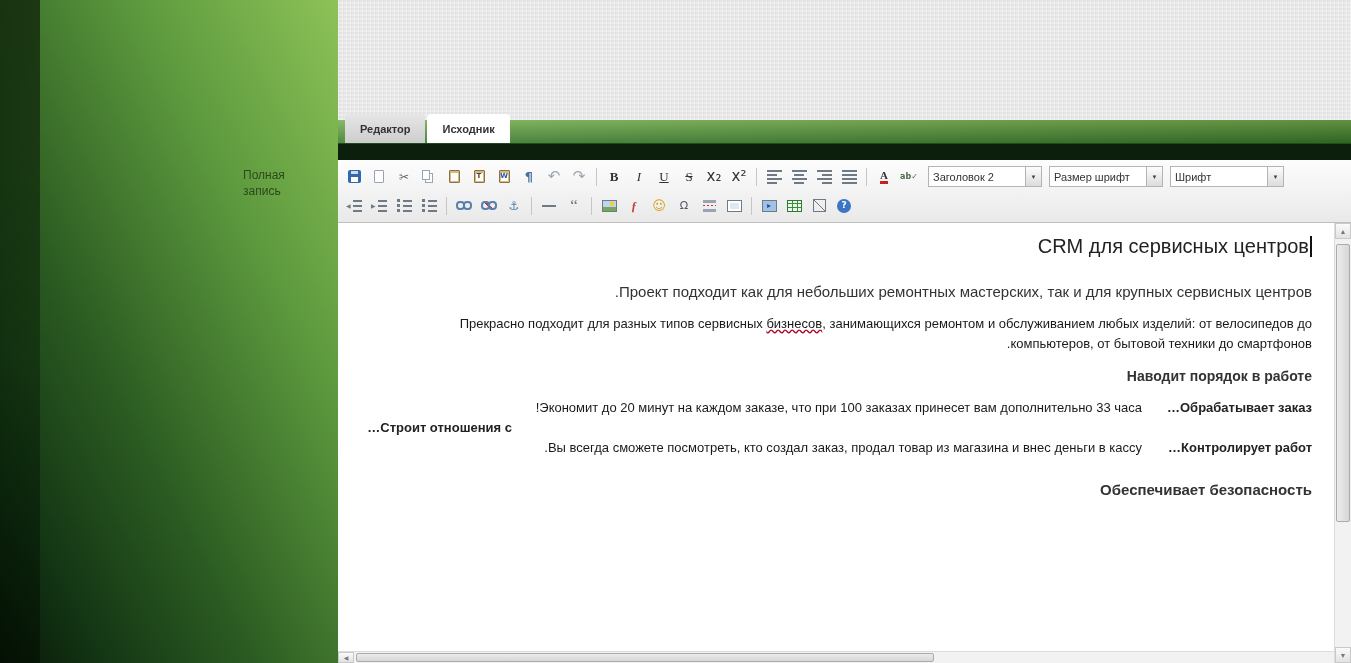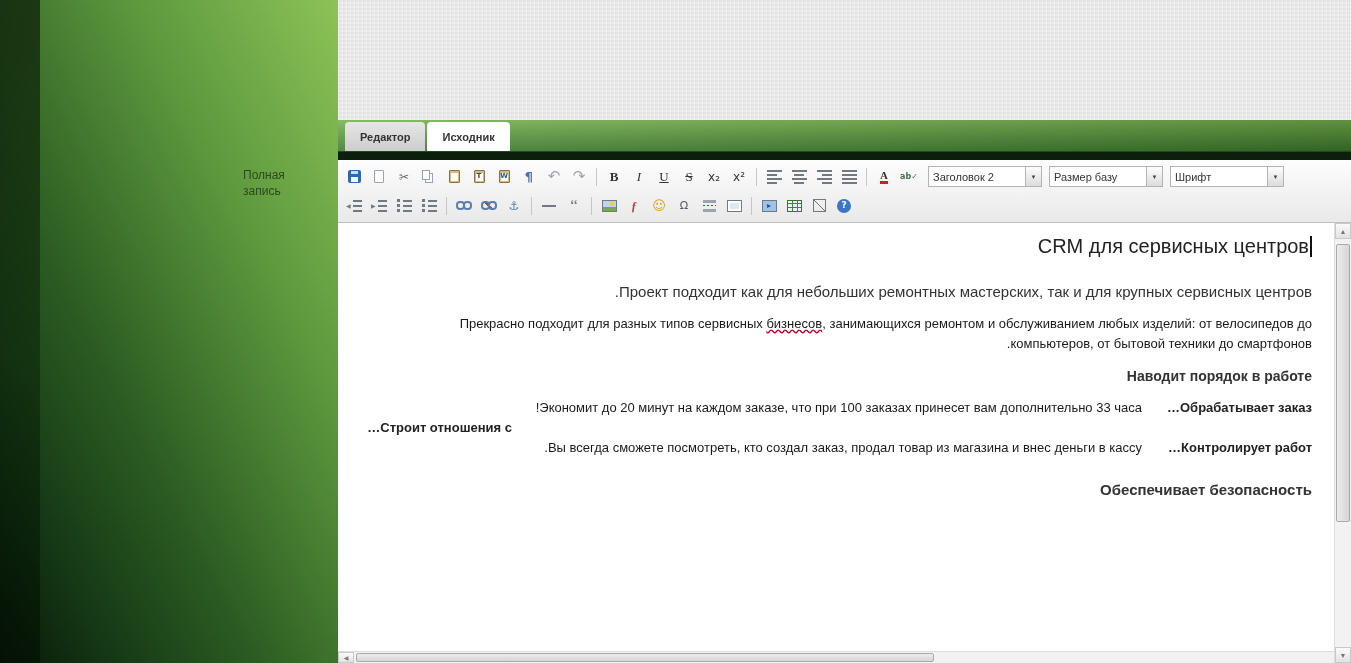--- a/index.html
+++ b/index.html
@@ -25,21 +25,21 @@
   .top-gray{
     position:absolute;left:338px;top:0;right:0;height:120px;
     background:
       repeating-linear-gradient(90deg,rgba(255,255,255,.35) 0 1px,rgba(0,0,0,.025) 1px 2px,rgba(255,255,255,0) 2px 4px),
       repeating-linear-gradient(0deg,rgba(255,255,255,.18) 0 2px,rgba(0,0,0,.015) 2px 4px),
       #e8e8e8;
     border-bottom:1px solid #cfcfcf;
   }
   
   .tab-band{
-    position:absolute;left:338px;top:120px;right:0;height:32px;
+    position:absolute;left:338px;top:120px;right:0;height:24px;
     background:
       linear-gradient(90deg,rgba(255,255,255,.12),rgba(0,0,0,.18)),
       linear-gradient(180deg,#76b14f 0%,#55923a 55%,#3a7a2b 100%);
     border-bottom:1px solid #1d4d18;
     display:flex;align-items:flex-end;padding-left:7px;gap:2px;box-sizing:border-box;
   }
   .tab{
     height:29px;padding:0 15px;display:flex;align-items:center;
     font-size:11px;font-weight:bold;color:#333;border-radius:4px 4px 0 0;cursor:default;
   }
@@ -79,21 +79,21 @@
     background-image:linear-gradient(#fff,#fff);background-repeat:no-repeat;
     background-size:7px 8px;background-position:center bottom 1px;
     font-size:7px;font-weight:bold;color:#444;}
   [data-name="paste-word-icon"]{color:#2a5caa;}
   [data-name="show-paragraph-icon"]{color:#4a6fa5;font-weight:bold;font-size:13px;}
   [data-name="undo-icon"],[data-name="redo-icon"]{color:#9aa4ae;font-size:15px;}
   [data-name="bold-icon"]{font-family:"Liberation Serif","DejaVu Serif",serif;font-weight:bold;font-size:13px;color:#333;}
   [data-name="italic-icon"]{font-family:"Liberation Serif","DejaVu Serif",serif;font-style:italic;font-size:13px;color:#333;}
   [data-name="underline-icon"]{font-family:"Liberation Serif","DejaVu Serif",serif;font-size:13px;color:#333;text-decoration:underline;}
   [data-name="strikethrough-icon"]{font-family:"Liberation Serif","DejaVu Serif",serif;font-size:13px;color:#333;text-decoration:line-through;}
-  [data-name="subscript-icon"],[data-name="superscript-icon"]{font-size:12px;color:#333;}
+  [data-name="subscript-icon"],[data-name="superscript-icon"]{font-size:15px;color:#333;}
   [data-name="align-left-icon"],[data-name="align-center-icon"],[data-name="align-right-icon"],[data-name="align-justify-icon"]{
     width:15px;height:14px;background-repeat:no-repeat;
     background-image:linear-gradient(#6f7a84,#6f7a84),linear-gradient(#6f7a84,#6f7a84),linear-gradient(#6f7a84,#6f7a84),linear-gradient(#6f7a84,#6f7a84);}
   [data-name="align-left-icon"]{background-size:15px 2px,10px 2px,15px 2px,10px 2px;background-position:0 0,0 4px,0 8px,0 12px;}
   [data-name="align-center-icon"]{background-size:15px 2px,10px 2px,15px 2px,10px 2px;background-position:50% 0,50% 4px,50% 8px,50% 12px;}
   [data-name="align-right-icon"]{background-size:15px 2px,10px 2px,15px 2px,10px 2px;background-position:100% 0,100% 4px,100% 8px,100% 12px;}
   [data-name="align-justify-icon"]{background-size:15px 2px,15px 2px,15px 2px,15px 2px;background-position:0 0,0 4px,0 8px,0 12px;}
   [data-name="text-color-icon"]{font-family:"Liberation Serif","DejaVu Serif",serif;font-weight:bold;font-size:11px;color:#333;border-bottom:3px solid #cc2020;}
   [data-name="spellcheck-icon"]{font-size:8px;color:#4a6f4a;font-weight:bold;}
   [data-name="indent-decrease-icon"],[data-name="indent-increase-icon"]{
@@ -265,21 +265,21 @@
           </a>
           <a class="tbtn" data-name="spellcheck-button">
             <span class="ic" data-name="spellcheck-icon">ab✓</span>
           </a>
         </span>
       <div class="combo" data-name="format-select">
         <span class="combo-text" data-name="format-select-value">Заголовок 2</span>
         <span class="combo-arrow" data-name="chevron-down-icon">▼</span>
       </div>
       <div class="combo" data-name="font-size-select">
-        <span class="combo-text" data-name="font-size-select-value">Размер базу</span>
+        <span class="combo-text" data-name="font-size-select-value">Размер шрифт</span>
         <span class="combo-arrow" data-name="chevron-down-icon">▼</span>
       </div>
       <div class="combo" data-name="font-select">
         <span class="combo-text" data-name="font-select-value">Шрифт</span>
         <span class="combo-arrow" data-name="chevron-down-icon">▼</span>
       </div>
     </div>
     <div class="tb-row" data-name="toolbar-row-2">
       <span class="tb-buttons" id="tb-row2">
           <a class="tbtn" data-name="indent-decrease-button">

